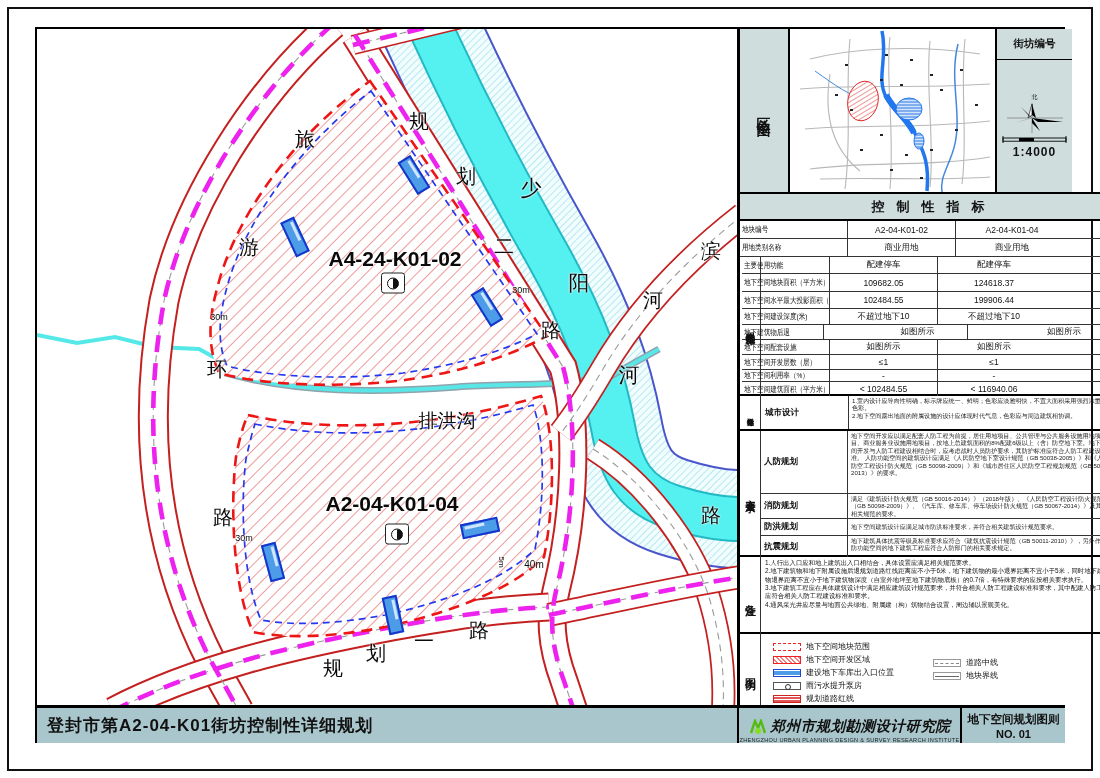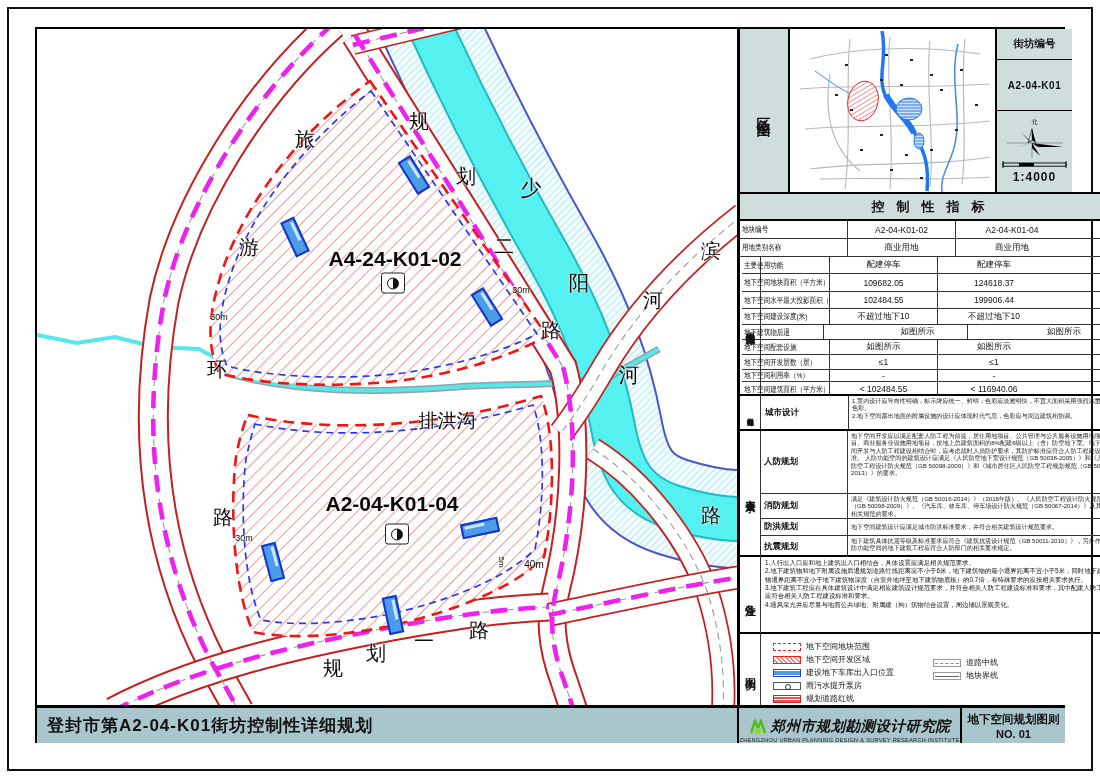--- a/index.html
+++ b/index.html
@@ -268,21 +268,20 @@
             <rect x="100" y="140" width="3" height="2"></rect>
           <rect x="130" y="148" width="3" height="2"></rect>
             <rect x="55" y="35" width="3" height="2"></rect>
           <rect x="185" y="75" width="3" height="2"></rect>
             <rect x="45" y="65" width="3" height="2"></rect>
         </g>
       </svg>
     </div>
     <div class="loc-right">
       <div class="blockno-head tint">街坊编号</div>
-      <div class="blockno-val tint">A2-04-K01</div>
       <div class="compass-cell tint">
         <span class="north-ch">北</span>
         <svg width="62" height="34" viewBox="0 0 62 34">
           <line x1="3" y1="17" x2="59" y2="17" stroke="#666" stroke-width="0.6"></line>
           <line x1="28" y1="2" x2="28" y2="32" stroke="#666" stroke-width="0.6"></line>
           <path d="M28,3 L32,17 L28,14 Z" fill="#000"></path>
           <path d="M28,3 L24,17 L28,14 Z" fill="#fff" stroke="#000" stroke-width="0.6"></path>
           <path d="M28,17 L59,21 L34,21 Z" fill="#000"></path>
           <path d="M28,17 L9,22 L21,19 Z" fill="#000"></path>
           <path d="M28,17 L36,30 L28,22 Z" fill="#000"></path>

